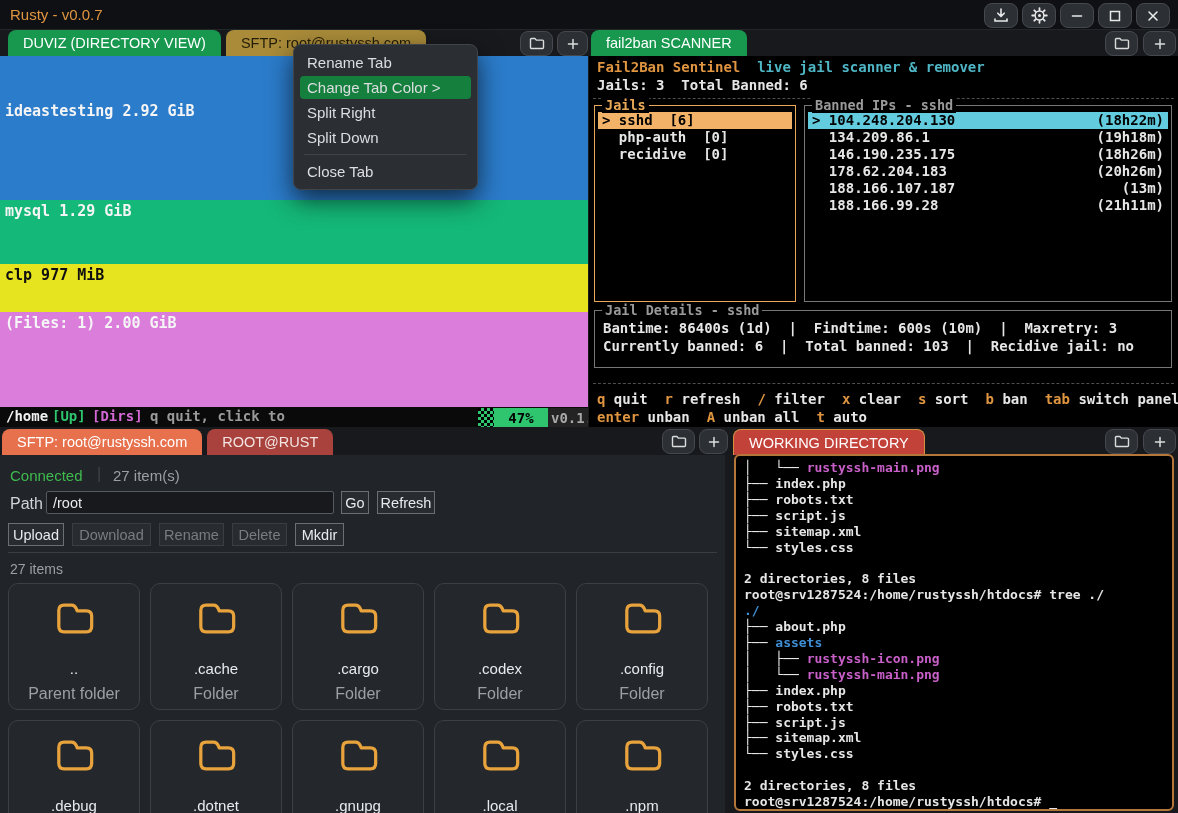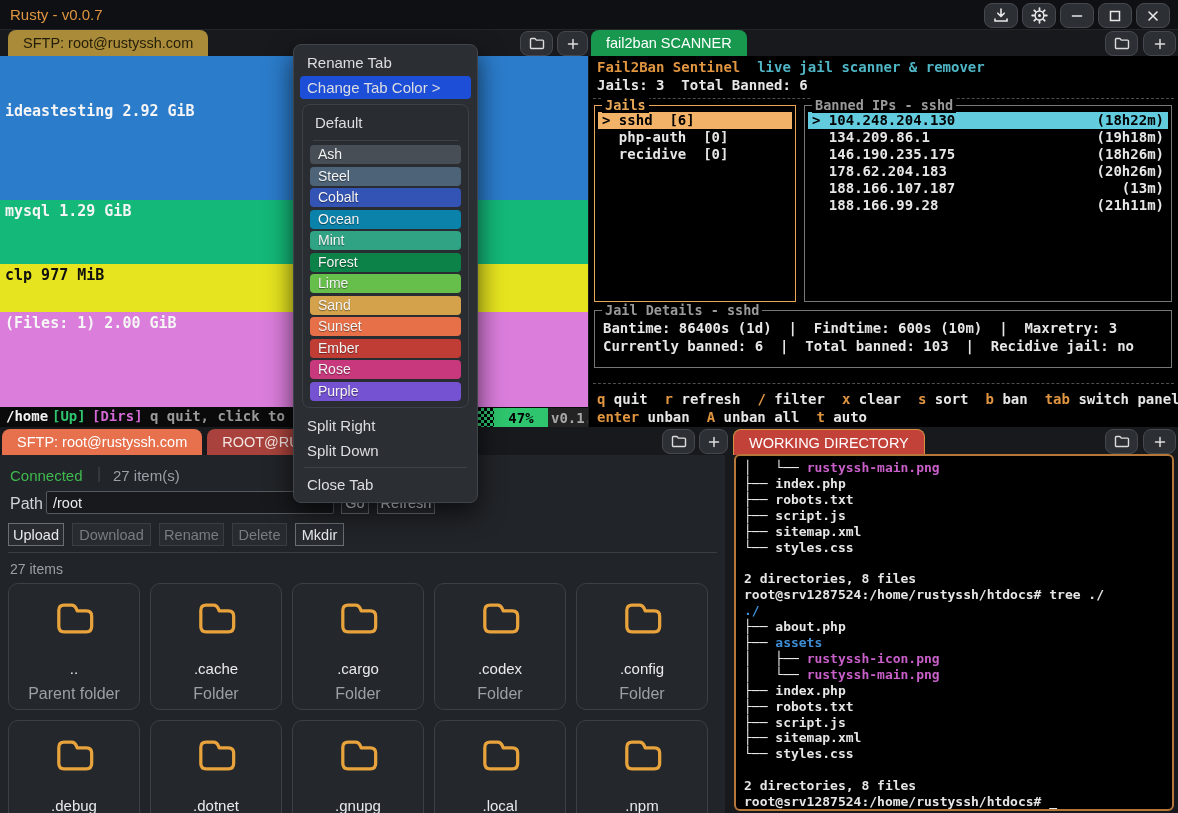--- a/index.html
+++ b/index.html
@@ -84,21 +84,21 @@
     border:2px solid #b5763a;border-radius:6px;padding:4px 8px;overflow:hidden}
   .tline{font-family:"DejaVu Sans Mono",monospace;font-size:13px;font-weight:bold;line-height:15.9px;
     color:#e6e6e6;white-space:pre}
   .tline .blue{color:#3f8fd6}
   .tline .magenta{color:#c95fc9}
 
   
   #context-menu{position:absolute;left:293px;top:44px;width:185px;background:#2b2e33;border:1px solid #40444b;
     border-radius:8px;box-shadow:0 10px 26px rgba(0,0,0,.65);padding:5px 0;z-index:50;color:#dcdee1;font-size:15px}
   .mitem{padding:4px 13px;cursor:pointer;white-space:nowrap}
-  .mitem.hl{margin:1px 6px;padding:3px 7px;background:#1d4ed8;border-radius:4px}
+  .mitem.hl{margin:1px 6px;padding:3px 7px;background:#15803d;border-radius:4px}
   #menu-inset{margin:5px 8px;border:1px solid #3d4149;border-radius:8px;padding:4px 0;background:#292c31}
   #menu-inset .mitem{padding:5px 12px}
   .msep{margin:4px 10px;border-top:1px solid #3d4149}
   .pill{margin:2.5px 7px;height:19px;line-height:19px;border-radius:4px;padding:0 8px;font-size:14px;
     color:#f4f4f4;text-shadow:0 1px 1px rgba(0,0,0,.45);cursor:pointer;white-space:nowrap}
 </style>
 </head>
 <body>
 
 <div id="app">
@@ -131,20 +131,21 @@
       </svg>
     </div>
     <div class="winbtn" style="left:1136px">
       <svg width="12" height="12" viewBox="0 0 12 12">
         <path d="M2 2l8 8M10 2l-8 8" stroke="#e8e8e8" stroke-width="1.6" stroke-linecap="round"></path>
       </svg>
     </div>
   </div>
 
   <div class="tabbar" id="tl-tabs" style="left:0;top:30px;width:588px;height:26px;padding-left:8px">
+    <div class="tab" style="background: rgb(23, 152, 78); color: rgb(255, 255, 255);">DUVIZ (DIRECTORY VIEW)</div>
       <div class="tab" style="background: rgb(169, 139, 57); color: rgb(36, 29, 8);">SFTP: root@rustyssh.com</div>
       <div class="tabbtn" style="left:520px;width:33px">
       <svg width="16" height="13" viewBox="0 0 16 13">
         <path d="M1.5 2.5a1 1 0 0 1 1-1h3.4l1.4 1.6h6.2a1 1 0 0 1 1 1v6.4a1 1 0 0 1-1 1h-11a1 1 0 0 1-1-1z" stroke="#dcdcdc" stroke-width="1.4" fill="none" stroke-linejoin="round"></path>
       </svg>
     </div>
     <div class="tabbtn" style="left:557px;width:31px">
       <svg width="12" height="12" viewBox="0 0 12 12">
         <path d="M6 1.5v9M1.5 6h9" stroke="#dcdcdc" stroke-width="1.5" stroke-linecap="round"></path>
       </svg>
@@ -369,37 +370,19 @@
       <div class="tline"><span>├── sitemap.xml</span></div>
       <div class="tline"><span>└── styles.css</span></div>
       <div class="tline">&nbsp;</div>
       <div class="tline"><span>2 directories, 8 files</span></div>
       <div class="tline"><span>root@srv1287524:/home/rustyssh/htdocs# _</span></div>
     </div>
 
   <div id="context-menu">
     <div class="mitem">Rename Tab</div>
     <div class="mitem hl">Change Tab Color &gt;</div>
-    <div id="menu-inset">
-      <div class="mitem">Default</div>
-      <div class="msep"></div>
-      <div id="menu-pills">
-          <div class="pill" style="background: rgb(72, 78, 86);">Ash</div>
-          <div class="pill" style="background: rgb(77, 99, 119);">Steel</div>
-          <div class="pill" style="background: rgb(51, 83, 181);">Cobalt</div>
-          <div class="pill" style="background: rgb(10, 130, 170);">Ocean</div>
-          <div class="pill" style="background: rgb(47, 163, 132);">Mint</div>
-          <div class="pill" style="background: rgb(12, 129, 72);">Forest</div>
-          <div class="pill" style="background: rgb(103, 191, 75);">Lime</div>
-          <div class="pill" style="background: rgb(211, 162, 75);">Sand</div>
-          <div class="pill" style="background: rgb(231, 112, 72);">Sunset</div>
-          <div class="pill" style="background: rgb(192, 61, 54);">Ember</div>
-          <div class="pill" style="background: rgb(200, 56, 124);">Rose</div>
-          <div class="pill" style="background: rgb(116, 82, 209);">Purple</div>
-        </div>
-    </div>
     <div class="mitem">Split Right</div>
     <div class="mitem">Split Down</div>
     <div class="msep"></div>
     <div class="mitem">Close Tab</div>
   </div>
 
 </div>
 
 </body></html>

